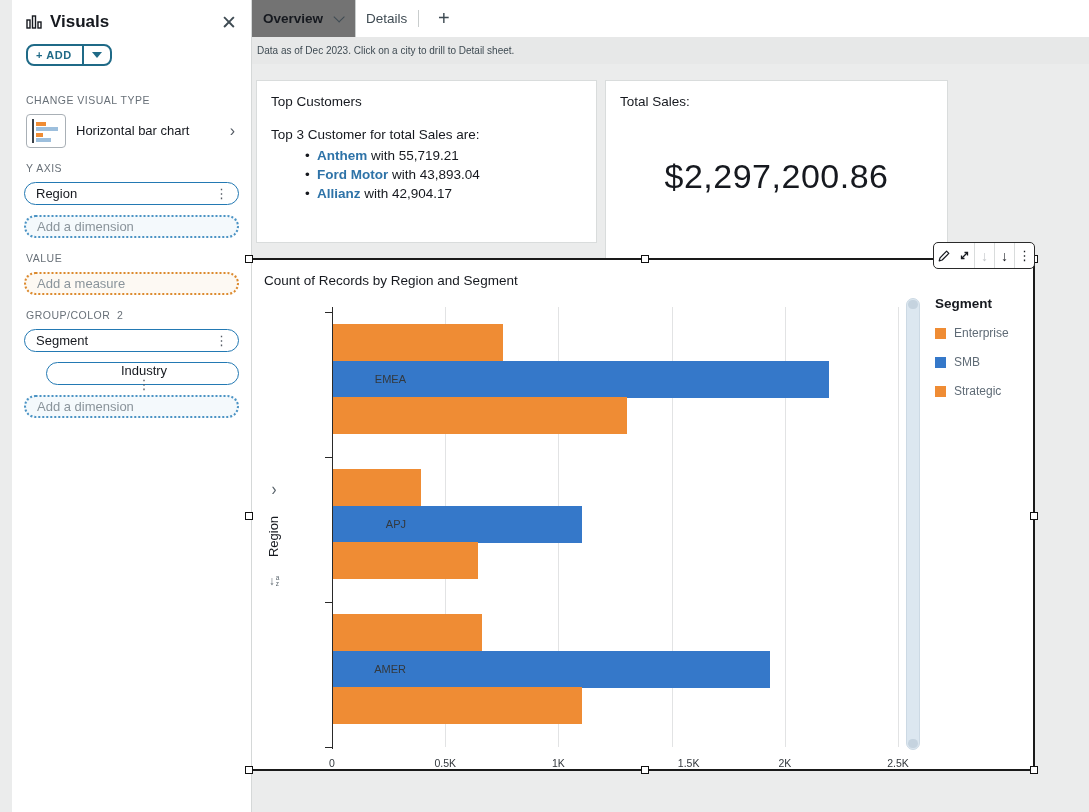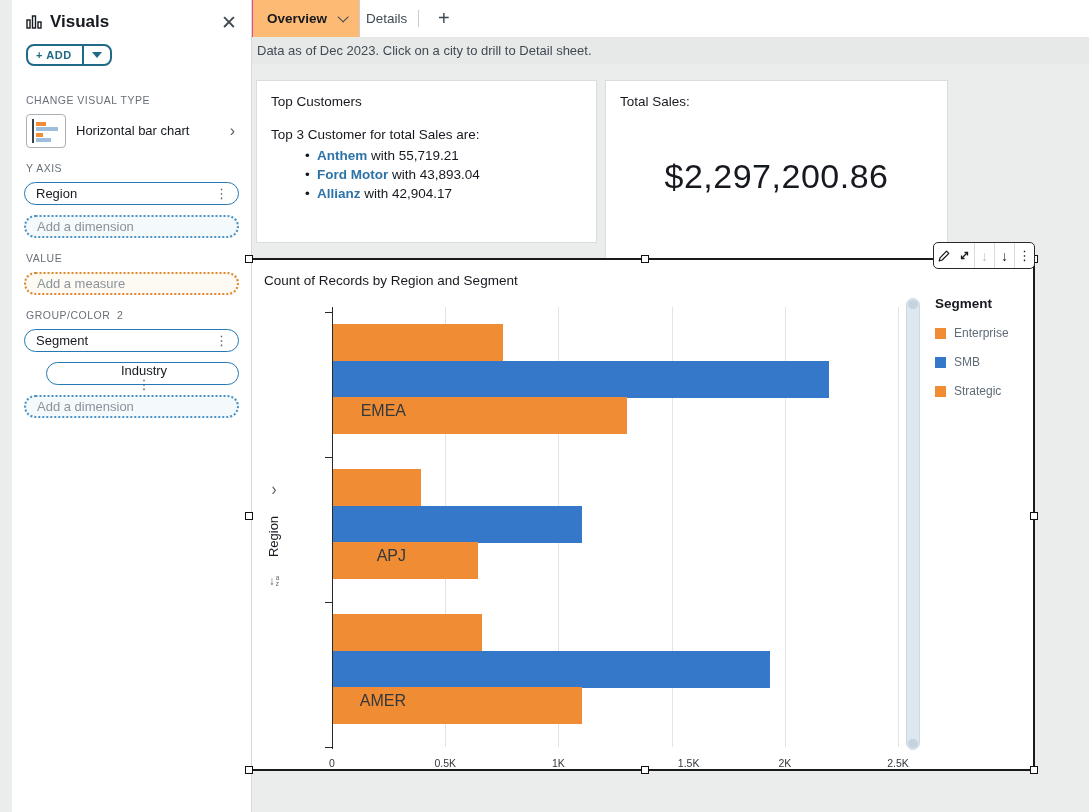--- a/index.html
+++ b/index.html
@@ -34,32 +34,32 @@
   .pill .txt { flex:1; font-size:13px; }
   .kebab { color:#545b64; font-size:13px; letter-spacing:0; line-height:1; padding:0 2px; cursor:pointer; }
   .pill-dash { display:flex; align-items:center; margin:0 12px 10px 12px; height:23px;
                border:2px dotted #4b93c4; border-radius:12px; background:#f4f9fc; padding:0 11px;
                font-size:13px; color:#8a949b; }
   .pill-dash.orange { border-color:#dc8a2e; background:#fdf9f3; }
 
   
   .tabstrip { position:absolute; left:240px; top:0; width:849px; height:37px; background:#fff; }
   .tab { position:absolute; top:0; height:37px; display:flex; align-items:center; font-size:13.5px; }
-  .tab.active { left:8px; padding:0 14px; border-left:5px solid #ec4899; border-right:1px solid #c9cdcd;
-                background:#fdba74; font-weight:bold; }
+  .tab.active { left:8px; padding:0 14px; border-left:1px solid #ec4899; border-right:1px solid #c9cdcd;
+                background:#737373; font-weight:bold; }
   .tab.active .chev { width:8px; height:8px; border-right:1.5px solid #3f4b53; border-bottom:1.5px solid #3f4b53;
                       transform:rotate(45deg) translateY(-3px); margin-left:10px; }
   .tab.inactive { left:112px; padding:0 14px; color:#3f4b53;text-align:right; }
   .tab-divider { position:absolute; left:178px; top:10px; height:17px; width:1px; background:#c9cdcd; }
   .tab-add { position:absolute; left:188px; top:0; height:37px; display:flex; align-items:center;
              padding:0 10px; font-size:20px; color:#3f4b53; font-weight:300; cursor:pointer; }
 
   
   .notice { position:absolute; left:241px; top:37px; width:848px; height:27px; background:#e7e8e8;
-            display:flex; align-items:center; padding-left:16px; font-size:13px; color:#3f4b53; }
+            display:flex; align-items:center; padding-left:16px; font-size:10px; color:#3f4b53; }
   .canvas { position:absolute; left:241px; top:64px; width:848px; height:748px; background:#ebecec; }
 
   
   .card { position:absolute; background:#fff; border:1px solid #d9dcdc; }
   .card.topcust { left:15px; top:16px; width:341px; height:163px; padding:13px 14px; }
   .card.totsales { left:364px; top:16px; width:343px; height:210px; padding:13px 14px; }
   .card-title { font-size:13.5px; color:#16191f; }
   .tc-intro { font-size:13.5px; margin-top:18px; }
   .tc-list { margin-top:6px; padding-left:46px; list-style:none; }
   .tc-list li { font-size:13.5px; margin-bottom:4px; position:relative; }
@@ -81,21 +81,21 @@
   .arrow-glyph { font-size:14px; line-height:1; color:#16191f; }
   .arrow-glyph.disabled { color:#c3c7ca; }
   .kebab2 { font-size:13px; color:#16191f; letter-spacing:0; }
 
   
   .plot { position:absolute; left:82px; top:47px; width:578px; height:442px; }
   .gridline { position:absolute; top:0; bottom:2px; width:1px; background:#e2e3e4; }
   .yaxis { position:absolute; left:0; top:0; bottom:0; width:1px; background:#2a2a2a; }
   .ytick { position:absolute; left:-7px; width:7px; height:1px; background:#2a2a2a; }
   .bar { position:absolute; height:37px; }
-  .cat-label { position:absolute; right:504px; font-size:16px; color:#33383d; transform:translateY(-50%);margin-top:32px; }
+  .cat-label { position:absolute; right:504px; font-size:11px; color:#33383d; transform:translateY(-50%); }
   .xtick-label { position:absolute; top:450px; font-size:10.5px; color:#33383d; transform:translateX(-50%); }
 
   
   .axis-controls { position:absolute; left:12px; top:220px; width:24px; display:flex;
                    flex-direction:column; align-items:center; }
   .axis-chevron { color:#5a646c; font-size:15px; transform:scaleY(1.2); cursor:pointer; }
   .axis-title { font-size:13px; color:#16191f; transform:rotate(-90deg); white-space:nowrap;
                 margin:32px 0 30px 0; }
   .sort-icon { display:flex; align-items:center; color:#5a646c; cursor:pointer; }
   .sort-icon .ar { font-size:12px; }

